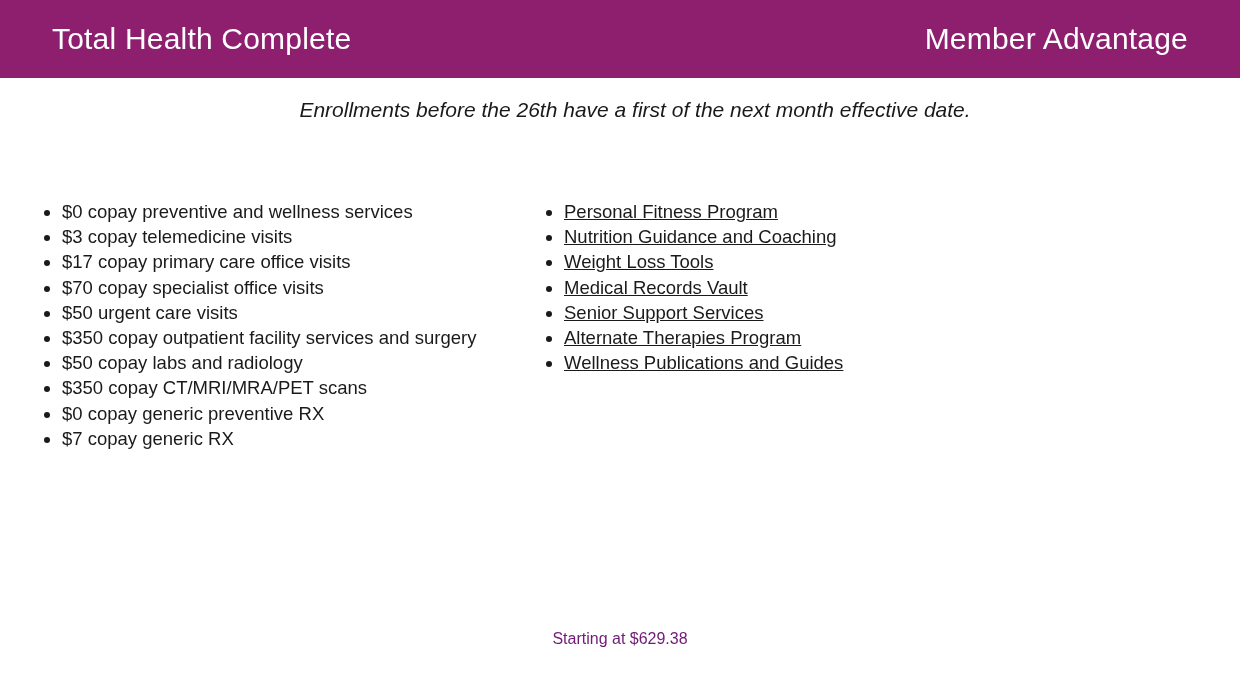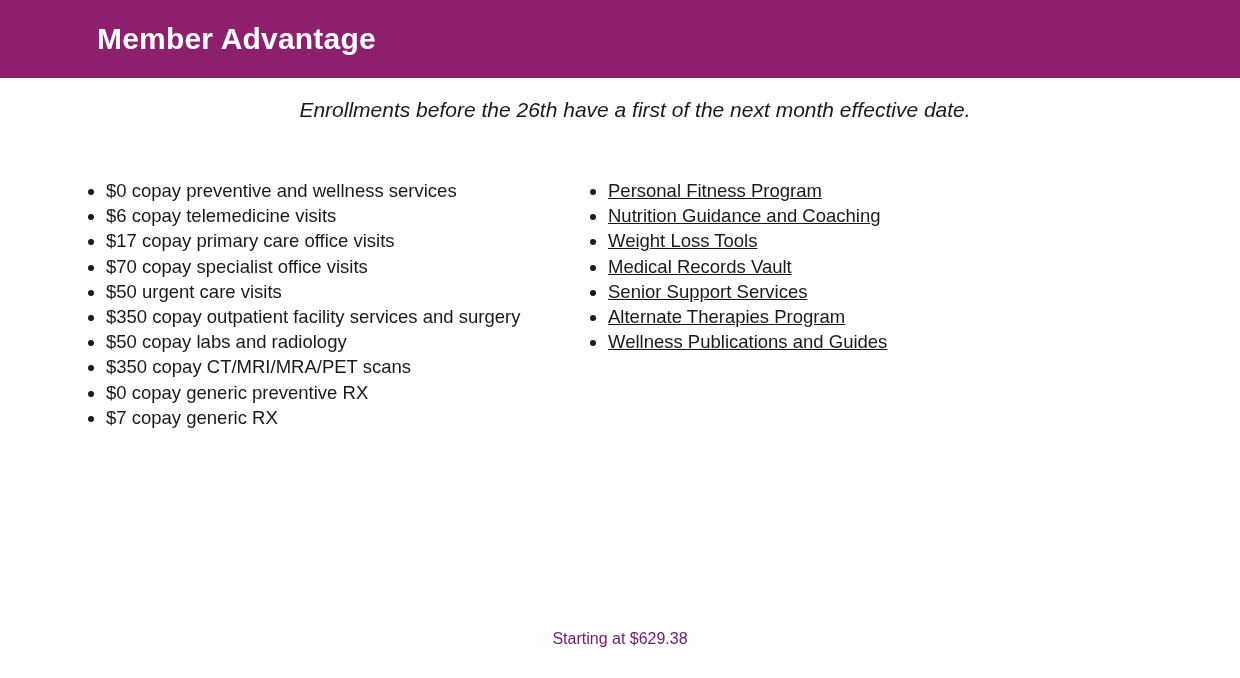--- a/index.html
+++ b/index.html
@@ -36,42 +36,41 @@
   .header-title {
     color: #ffffff;
     font-size: 30px;
     font-weight: 400;
     letter-spacing: 0.2px;
     line-height: 1;
   }
   .header-right {
     color: #ffffff;
     font-size: 30px;
-    font-weight: 700;
+    font-weight: 400;
     letter-spacing: 0.2px;
     line-height: 1;
     margin-left: 45px;
   }
   .subtitle {
     position: absolute;
     top: 98px;
     left: 15px;
     width: 1240px;
     text-align: center;
     font-size: 21px;
     font-style: italic;
     color: #1a1a1a;
   }
   .columns {
     position: absolute;
-    top: 178px;
+    top: 199px;
     left: 0;
     width: 1004px;
     display: flex;
-    padding-left: 44px;
   }
   .col {
     box-sizing: border-box;
   }
   .col-left {
     width: 620px;
     padding-left: 28px;
   }
   .col-right {
     width: 620px;
@@ -99,30 +98,31 @@
     font-size: 16px;
     color: #701a75;
   }
 </style>
 </head>
 <body>
 
 <div class="slide">
 
   <div class="header-bar">
+    <div class="header-title">Total Health Complete</div>
     <div class="header-right">Member Advantage</div>
   </div>
 
   <div class="subtitle">Enrollments before the 26th have a first of the next month effective date.</div>
 
   <div class="columns">
     <div class="col col-left">
       <ul class="bullets">
         <li>$0 copay preventive and wellness services</li>
-        <li>$6 copay telemedicine visits</li>
+        <li>$3 copay telemedicine visits</li>
         <li>$17 copay primary care office visits</li>
         <li>$70 copay specialist office visits</li>
         <li>$50 urgent care visits</li>
         <li>$350 copay outpatient facility services and surgery</li>
         <li>$50 copay labs and radiology</li>
         <li>$350 copay CT/MRI/MRA/PET scans</li>
         <li>$0 copay generic preventive RX</li>
         <li>$7 copay generic RX</li>
       </ul>
     </div>

